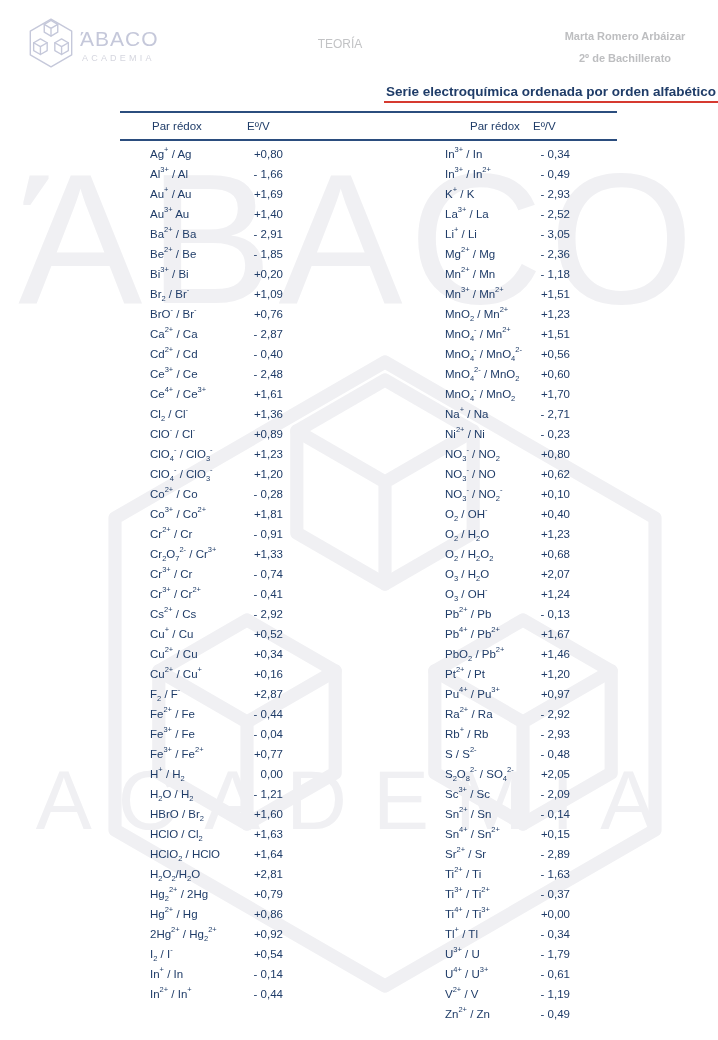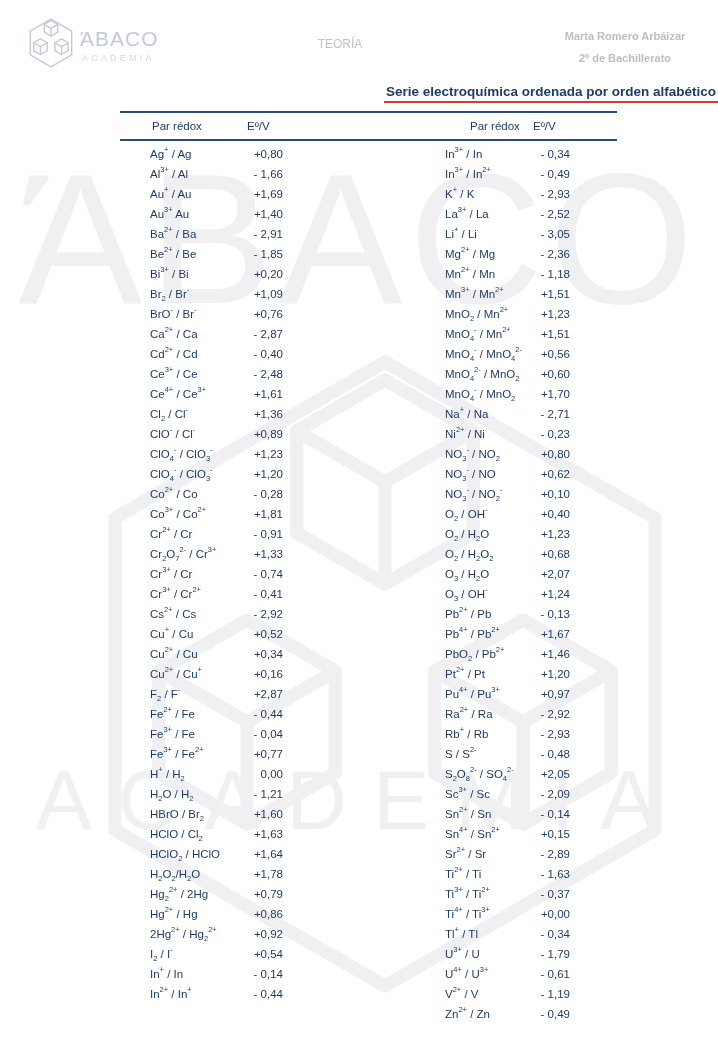--- a/index.html
+++ b/index.html
@@ -240,21 +240,21 @@
       <div class="trow">
         <span class="pair">HClO / Cl<sub>2</sub></span>
         <span class="val">+1,63</span>
       </div>
       <div class="trow">
         <span class="pair">HClO<sub>2</sub> / HClO</span>
         <span class="val">+1,64</span>
       </div>
       <div class="trow">
         <span class="pair">H<sub>2</sub>O<sub>2</sub>/H<sub>2</sub>O</span>
-        <span class="val">+1,78</span>
+        <span class="val">+2,81</span>
       </div>
       <div class="trow">
         <span class="pair">Hg<sub>2</sub><sup>2+</sup> / 2Hg</span>
         <span class="val">+0,79</span>
       </div>
       <div class="trow">
         <span class="pair">Hg<sup>2+</sup> / Hg</span>
         <span class="val">+0,86</span>
       </div>
       <div class="trow">

